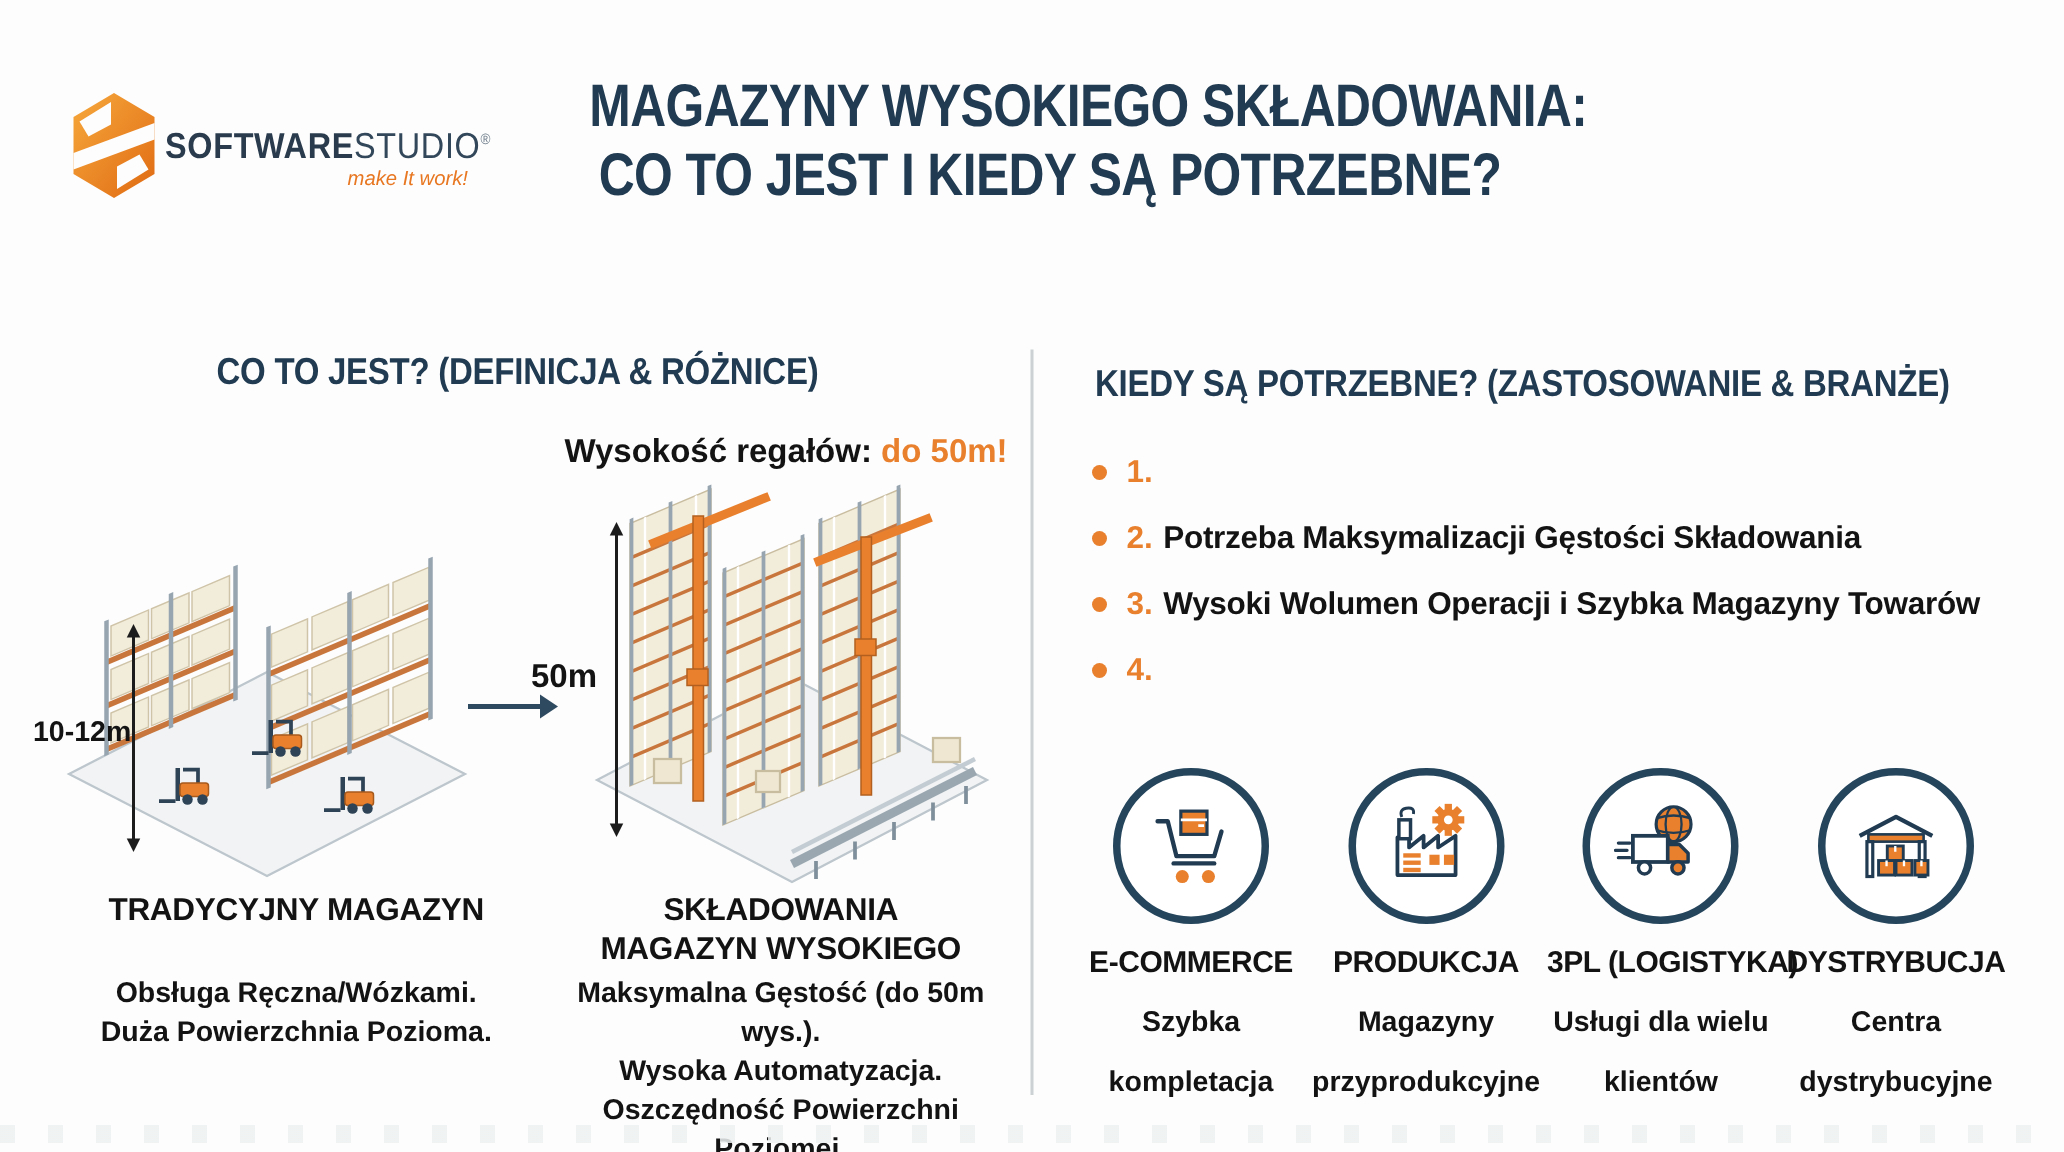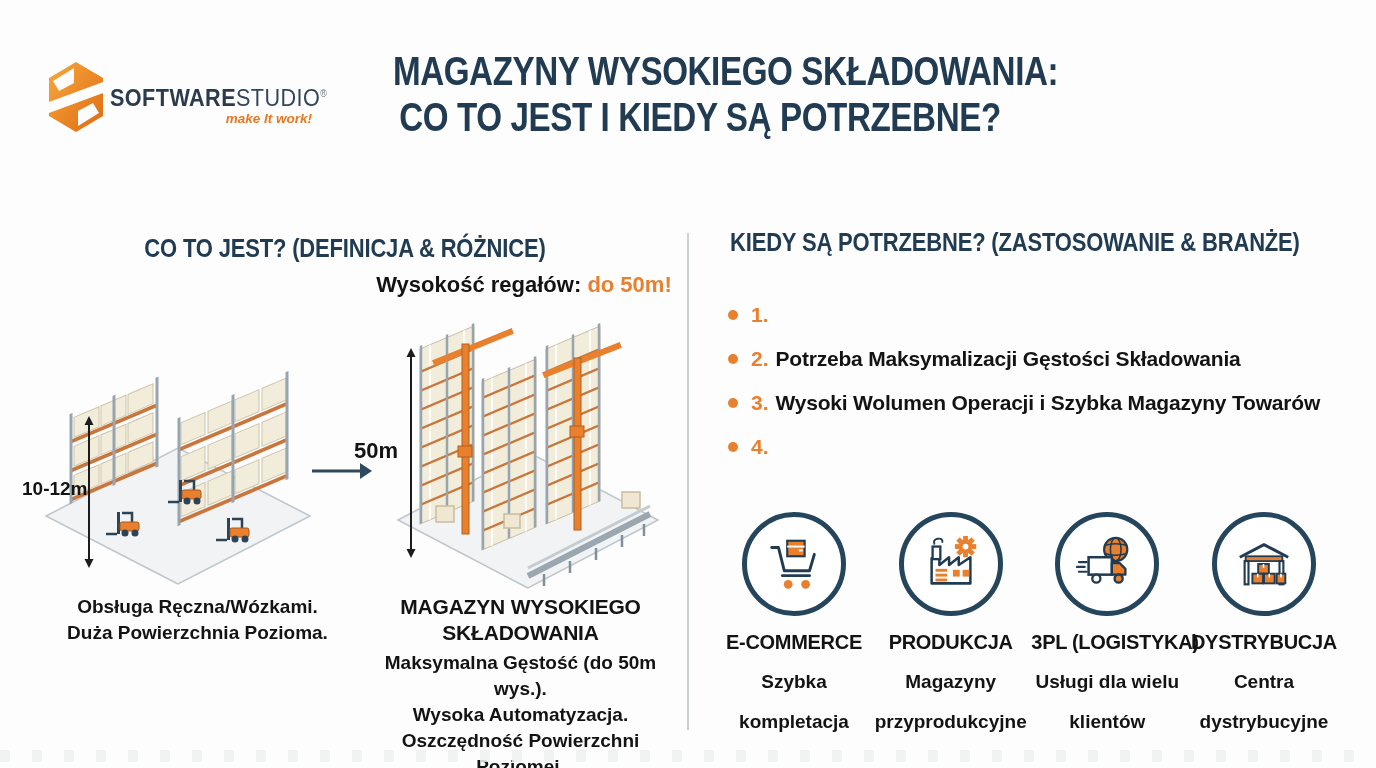--- a/index.html
+++ b/index.html
@@ -6,31 +6,31 @@
   body{width:1376px;height:768px;background:#fdfdfd;font-family:"Liberation Sans","DejaVu Sans",sans-serif;color:#131313;overflow:hidden;}
   .canvas{position:relative;width:1376px;height:768px;background:#fdfdfd;overflow:hidden;}
   .abs{position:absolute;}
   .orange{color:#e8802e;}
   .center{text-align:center;}
   
   .wordmark{position:absolute;left:110px;top:84px;font-size:24px;letter-spacing:.5px;transform:scaleX(.9);transform-origin:left center;white-space:nowrap;}
   .wordmark .w1{font-weight:800;color:#2a3b4d;}
   .wordmark .w2{font-weight:400;color:#33475a;}
   .wordmark .reg{font-size:10px;vertical-align:super;color:#6b7a88;font-weight:400;}
-  .tagline{position:absolute;left:112px;top:111px;width:200px;text-align:right;font-size:13.5px;font-style:italic;color:#e87722;font-weight:bold;}
+  .tagline{position:absolute;left:112px;top:111px;width:200px;text-align:right;font-size:13.5px;font-style:italic;color:#e87722;font-weight:normal;}
   
   .titlebox{position:absolute;left:330px;top:48px;width:740px;text-align:center;}
   .title-line{font-size:40px;line-height:46px;font-weight:bold;color:#213c52;letter-spacing:-.5px;transform:scaleX(.83);transform-origin:center;white-space:nowrap;}
   .subtitle{margin-top:8px;font-size:25px;font-weight:bold;color:#131313;font-weight:600;}
   
   .sec-head{font-size:25px;font-weight:bold;color:#213c52;white-space:nowrap;letter-spacing:-.2px;}
   .sec-head-inner{display:inline-block;transform:scaleX(.88);transform-origin:center;}
   .sec-head-left-origin{transform-origin:left center;}
   
-  .rack-caption{position:absolute;left:374px;top:272px;width:300px;text-align:center;font-size:22px;font-weight:bold;white-space:nowrap;}
+  .rack-caption{position:absolute;left:374px;top:288px;width:300px;text-align:center;font-size:22px;font-weight:bold;white-space:nowrap;}
   
   .divider{position:absolute;left:687px;top:233px;width:2px;height:497px;background:#ccd1d4;}
   
   .meas{font-size:19px;font-weight:bold;color:#131313;white-space:nowrap;}
   
   .cmp-block{position:absolute;width:325px;text-align:center;}
   .cmp-title{font-size:21px;font-weight:bold;line-height:26px;height:56px;letter-spacing:-.2px;}
   .cmp-line{font-size:19px;line-height:26px;font-weight:600;}
   
   .reasons{position:absolute;left:728px;top:300px;width:640px;}
@@ -209,36 +209,37 @@
   </svg>
 
   <svg class="abs" style="left:404px;top:348px" width="14" height="210" viewBox="0 0 14 210">
     <line x1="7" y1="7" x2="7" y2="203" stroke="#1c1c1c" stroke-width="2"></line>
     <polygon points="7,0 2.5,9 11.5,9" fill="#1c1c1c"></polygon>
     <polygon points="7,210 2.5,201 11.5,201" fill="#1c1c1c"></polygon>
   </svg>
   <div class="abs meas" style="left:354px;top:438px;width:44px;text-align:right;font-size:22px;">50m</div>
 
   <div class="cmp-block" style="left:35px;top:594px;">
+    <div class="cmp-title">TRADYCYJNY MAGAZYN</div>
     <div class="cmp-line">Obsługa Ręczna/Wózkami.</div>
     <div class="cmp-line">Duża Powierzchnia Pozioma.</div>
   </div>
   <div class="cmp-block" style="left:358px;top:594px;">
     <div class="cmp-title">
+      <div>SKŁADOWANIA</div>
       <div>MAGAZYN WYSOKIEGO</div>
-      <div>SKŁADOWANIA</div>
     </div>
     <div class="cmp-line">Maksymalna Gęstość (do 50m wys.).</div>
     <div class="cmp-line">Wysoka Automatyzacja.</div>
     <div class="cmp-line">Oszczędność Powierzchni Poziomej.</div>
   </div>
 
   <div class="divider"></div>
 
-  <div class="abs" style="left:730px;top:228px;">
+  <div class="abs" style="left:730px;top:242px;">
     <span class="sec-head"><span class="sec-head-inner sec-head-left-origin">KIEDY SĄ POTRZEBNE? (ZASTOSOWANIE &amp; BRANŻE)</span></span>
   </div>
 
   <div class="reasons">
     <div class="reason">
       <span class="dot"></span>
       <span class="num">1.</span>
     </div>
     <div class="reason">
       <span class="dot"></span>

